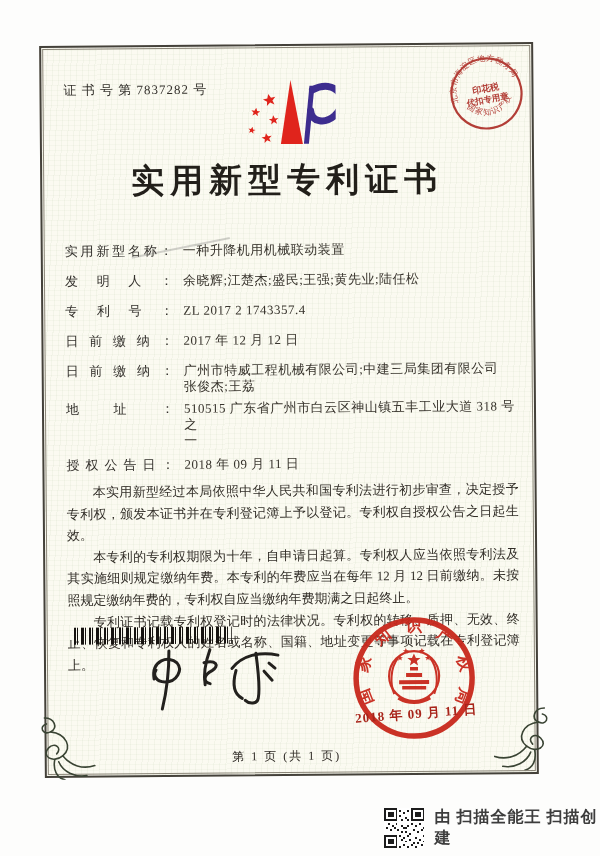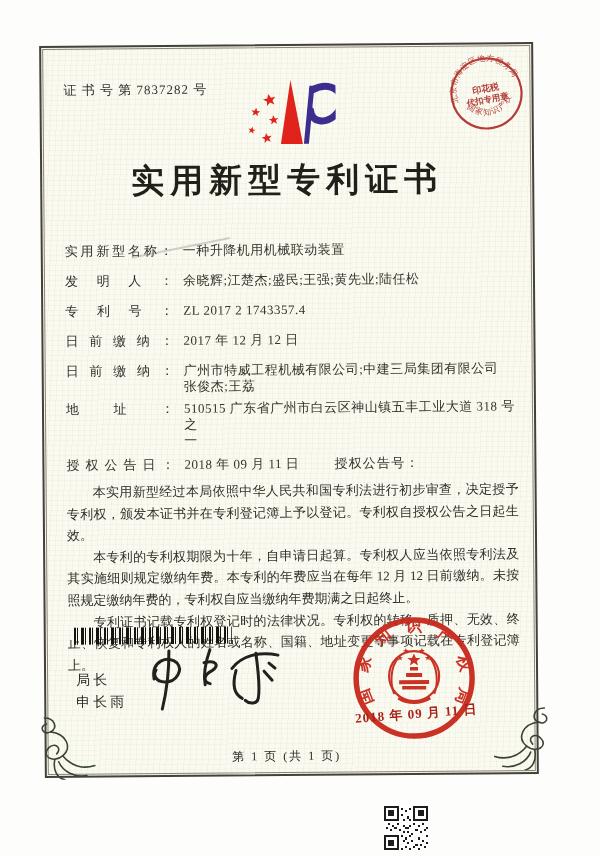--- a/index.html
+++ b/index.html
@@ -151,37 +151,32 @@
       <span class="field-label">地址：</span>
       <span class="field-value">510515 广东省广州市白云区神山镇五丰工业大道 318 号之
 一</span>
     </div>
     <div class="grant-row">
       <div class="grant-left">
         <span class="field-label">授权公告日：</span>
         <span class="field-value">2018 年 09 月 11 日</span>
       </div>
       <div class="grant-right">
-        <span class="field-label">授权公告号：</span>
       </div>
     </div>
   </div>
 
   <div class="body-text">
     <p>本实用新型经过本局依照中华人民共和国专利法进行初步审查，决定授予专利权，颁发本证书并在专利登记簿上予以登记。专利权自授权公告之日起生效。</p>
     <p>本专利的专利权期限为十年，自申请日起算。专利权人应当依照专利法及其实施细则规定缴纳年费。本专利的年费应当在每年 12 月 12 日前缴纳。未按照规定缴纳年费的，专利权自应当缴纳年费期满之日起终止。</p>
     <p>专利证书记载专利权登记时的法律状况。专利权的转移、质押、无效、终止、恢复和专利权人的姓名或名称、国籍、地址变更等事项记载在专利登记簿上。</p>
   </div>
 
   <div class="barcode"></div>
 
-  <div class="signer">
-    <div>局长</div>
-    <div>申长雨</div>
-  </div>
 
   <div class="signature">
     <svg viewBox="0 0 170 76">
       <g fill="none" stroke="#23211e" stroke-width="3" stroke-linecap="round" stroke-linejoin="round">
         <path d="M16,36 C13,17 31,12 39,20 C45,27 39,39 27,39 C17,39 15,31 18,27"></path>
         <path d="M31,8 C31,24 29,46 24,66"></path>
         <path d="M66,20 C78,17 82,23 74,28 C66,32 64,39 72,41"></path>
         <path d="M72,7 C68,18 65,31 67,42"></path>
         <path d="M94,26 C104,13 122,9 140,13"></path>
         <path d="M118,11 C120,27 122,46 120,56 C119,62 111,62 107,58"></path>
@@ -306,13 +301,14 @@
         <rect x="17" y="18" width="1" height="1"></rect>
         <rect x="19" y="19" width="1" height="1"></rect>
       <rect x="10" y="19" width="1" height="1"></rect>
         <rect x="12" y="20" width="1" height="1"></rect>
         <rect x="14" y="19" width="1" height="1"></rect>
       <rect x="8" y="20" width="1" height="1"></rect>
         <rect x="16" y="20" width="1" height="1"></rect>
         <rect x="20" y="17" width="1" height="1"></rect>
     </g>
   </svg>
+  <span class="watermark-text">由 扫描全能王 扫描创建</span>
 </div>
 
 </body></html>

